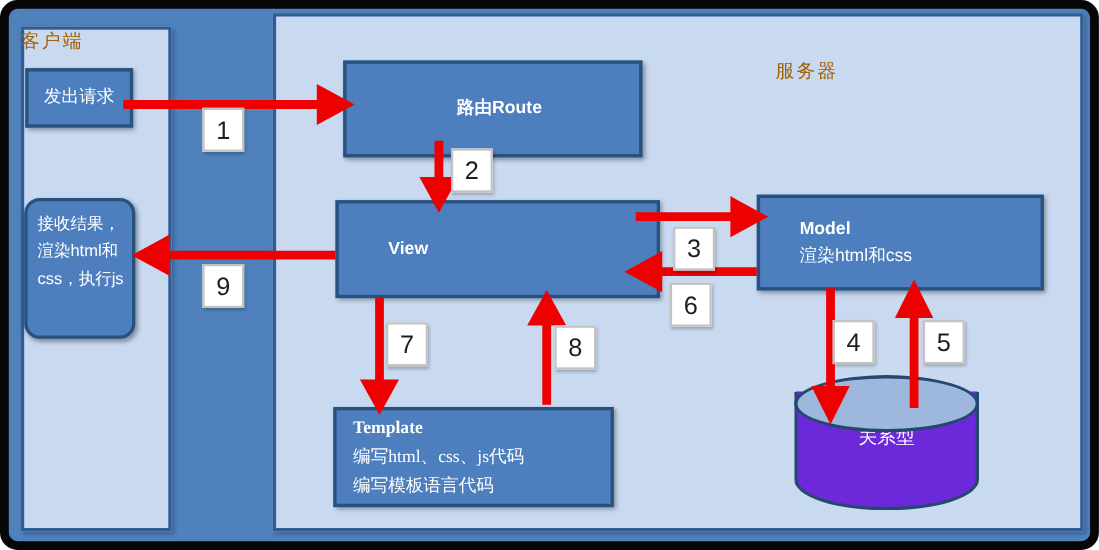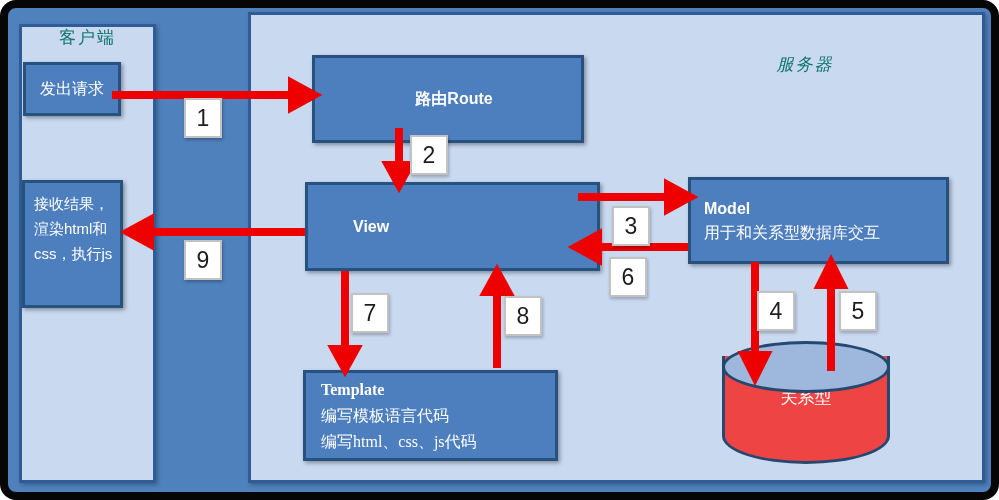--- a/index.html
+++ b/index.html
@@ -3,36 +3,36 @@
 <meta charset="utf-8">
 <style>
   html,body{margin:0;padding:0;background:#ffffff;font-family:"Liberation Sans",sans-serif;}
   .canvas{position:relative;width:999px;height:500px;overflow:hidden;}
   .frame{position:absolute;left:0;top:0;width:999px;height:500px;background:#4F81BD;
          border:8px solid #060606;border-radius:16px;box-sizing:border-box;}
   .panel{position:absolute;background:#C9D9F0;border:3px solid #2F5C96;box-sizing:border-box;
          box-shadow:2px 2px 4px rgba(0,0,0,.25);}
   .panel-client{left:19px;top:24px;width:137px;height:459px;}
   .panel-server{left:248px;top:12px;width:737px;height:471px;}
-  .panel-title{position:absolute;color:#0f766e;font-size:17px;letter-spacing:2px;
-               font-family:"Liberation Serif",serif;text-align:center;}
+  .panel-title{position:absolute;color:#a16207;font-size:17px;letter-spacing:2px;
+               font-family:"Liberation Serif",serif;}
   .t-client{left:19px;top:26px;width:137px;}
-  .t-server{left:705px;top:53px;width:200px;font-style:italic;}
+  .t-server{left:705px;top:53px;width:200px;}
   .box{position:absolute;background:#4D7EBD;border:3px solid #27517E;color:#ffffff;
        box-sizing:border-box;display:flex;flex-direction:column;justify-content:center;
        box-shadow:2px 2px 4px rgba(0,0,0,.35);font-size:16px;line-height:24px;}
   .box .ttl{font-weight:bold;}
   .box-request{left:23px;top:62px;width:98px;height:54px;align-items:center;font-size:16px;}
   .box-result{left:22px;top:180px;width:101px;height:128px;justify-content:flex-start;
-              padding:8px 6px 0 9px;font-size:15px;line-height:25px;word-break:break-all;}
+              padding:8px 6px 0 9px;font-size:15px;line-height:25px;word-break:break-all;border-radius:14px;}
   .box-route{left:312px;top:55px;width:272px;height:88px;padding-left:12px;text-align:center;}
   .box-view{left:305px;top:182px;width:295px;height:89px;padding-left:45px;gap:24px;}
-  .box-model{left:688px;top:177px;width:261px;height:87px;padding-left:13px;}
+  .box-model{left:688px;top:177px;width:261px;height:87px;padding-left:36px;}
   .box-template{left:303px;top:370px;width:255px;height:91px;padding-left:15px;line-height:26px;font-family:Liberation Serif, serif;}
-  .cyl-body{position:absolute;left:722px;top:356px;width:168px;height:108px;background:#ef4444;
+  .cyl-body{position:absolute;left:722px;top:356px;width:168px;height:108px;background:#6d28d9;
             border:3px solid #24486F;border-top:none;border-radius:0 0 84px 84px / 0 0 28px 28px;
             box-sizing:border-box;color:#fff;text-align:center;font-size:17px;line-height:27px;
             padding-top:28px;}
   .cyl-top{position:absolute;left:722px;top:341px;width:168px;height:52px;background:#9DB8DC;
            border:3px solid #24486F;border-radius:50%;box-sizing:border-box;}
   .arrows{position:absolute;left:0;top:0;width:999px;height:500px;pointer-events:none;}
   .step{position:absolute;width:38px;height:40px;background:#ffffff;border:2px solid #c2c2c2;
         box-sizing:border-box;color:#1d1d1d;font-size:23px;display:flex;align-items:center;
         justify-content:center;box-shadow:1px 2px 3px rgba(0,0,0,.25);}
   .s1{left:184px;top:98px;}  .s2{left:410px;top:135px;} .s3{left:612px;top:206px;}
@@ -59,26 +59,26 @@
   </div>
 
   <div class="box box-route">
     <span class="ttl">路由Route</span>
   </div>
   <div class="box box-view">
     <span class="ttl">View</span>
   </div>
   <div class="box box-model">
     <span class="ttl">Model</span>
-    <span>用于和关系型数据库交互</span>
+    <span>渲染html和css</span>
   </div>
   <div class="box box-template">
     <span class="ttl">Template</span>
+    <span>编写html、css、js代码</span>
     <span>编写模板语言代码</span>
-    <span>编写html、css、js代码</span>
   </div>
 
   <div class="cyl-body">
     <div>关系型</div>
   </div>
   <div class="cyl-top"></div>
 
   <svg class="arrows" viewBox="0 0 999 500">
     <g stroke="#EE0000" stroke-width="8" fill="#EE0000">
       <line x1="112" y1="95" x2="294" y2="95"></line>

